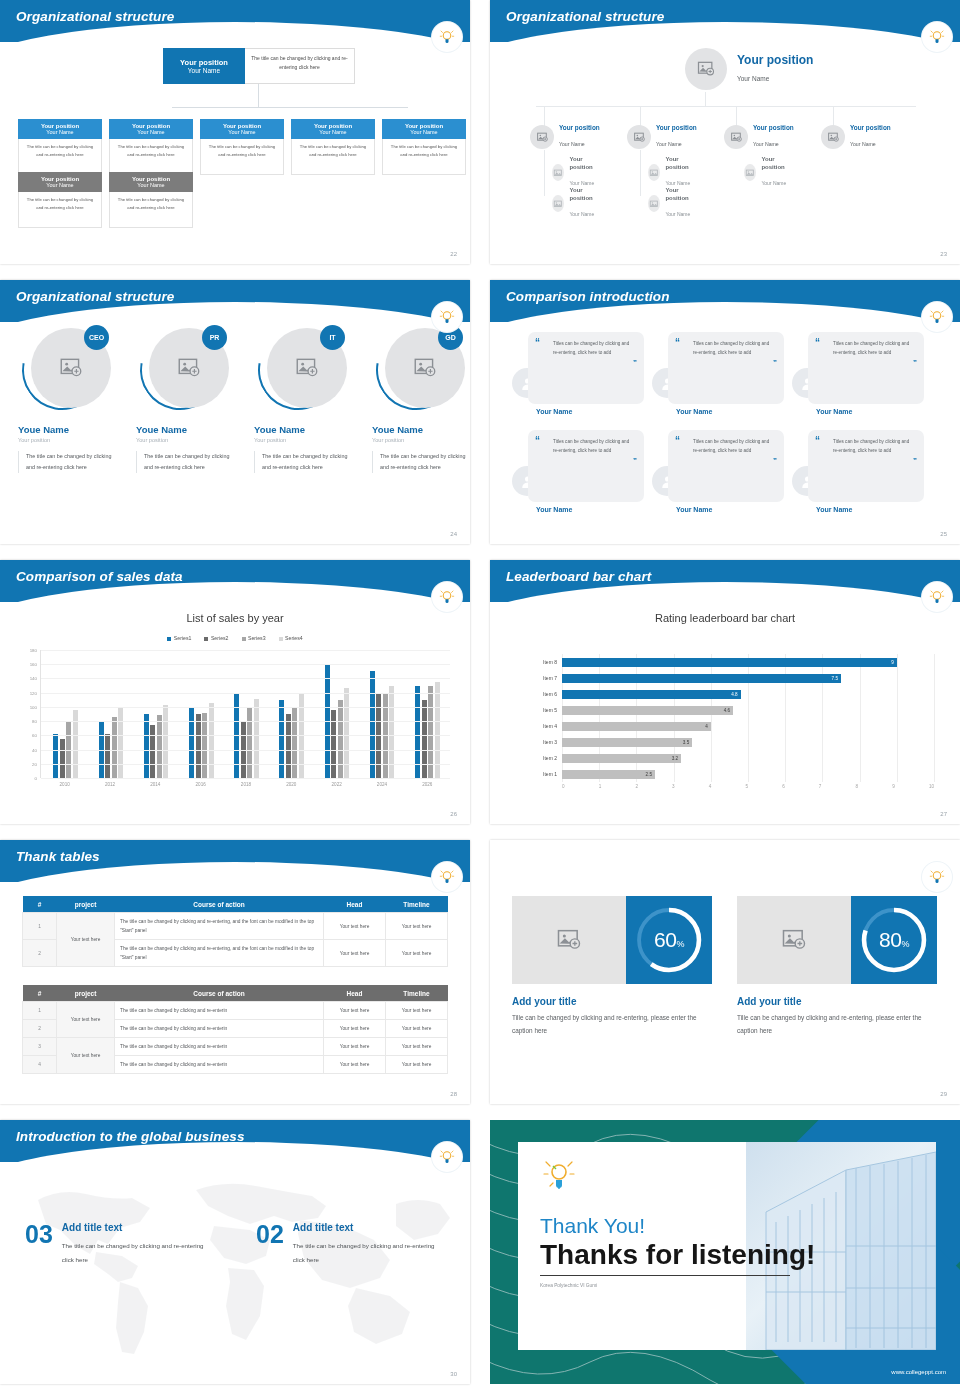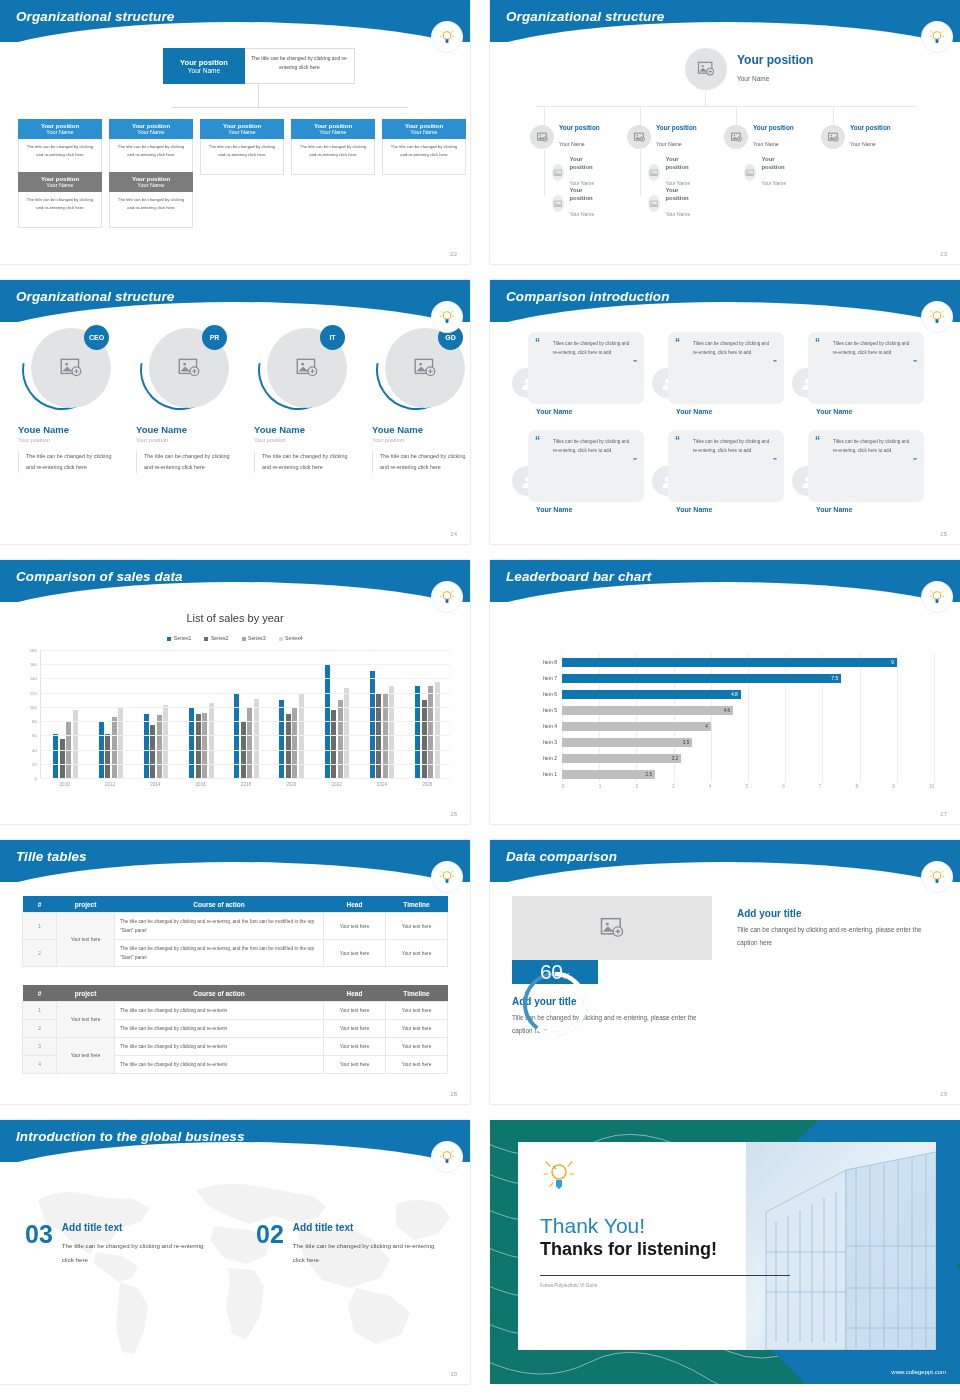--- a/index.html
+++ b/index.html
@@ -164,21 +164,21 @@
   .tbl.grey th{background:#6d6d6d;}
   .tbl td{font-size:4.8px; color:#56595c; border:1px solid #e8e8e8;
      padding:4px 5px; line-height:1.9;}
   .tbl td.c{text-align:center;}
   .tbl td.idx{text-align:center; background:#f6f6f6; color:#8b8e91;}
   .tbl td.prj{text-align:center; background:#f6f6f6;}
 
   
   .dc-wrap{position:absolute; left:22px; top:12px; display:flex; gap:25px;}
   .dc-card{width:200px;}
-  .dc-top{display:flex; height:88px;flex-direction:column;}
+  .dc-top{display:flex; height:88px;}
   .dc-img{flex:1; background:#e4e4e4; display:flex; align-items:center; justify-content:center;}
   .dc-pct{width:86px; background:#1175b2; position:relative;
      display:flex; align-items:center; justify-content:center;}
   .dc-num{color:#fff; font-size:21px; position:relative; z-index:2; letter-spacing:-.5px;}
   .dc-num i{font-size:9px; font-style:normal;}
   .dc-title{color:#1268a6; font-size:10px; font-weight:bold; margin-top:12px;}
   .dc-desc{font-size:6.4px; color:#5a5e62; line-height:2; margin-top:5px;}
 
   
   .map-bg{position:absolute; left:0; top:0; right:0; bottom:0; opacity:.5;}
@@ -192,21 +192,21 @@
   .ty-diag{position:absolute; right:-30px; top:-30px; width:200px;height:200px;
      background:#1175b2; transform:rotate(45deg);}
   .ty-diag2{position:absolute; right:-40px; bottom:-60px; width:190px;height:190px;
      background:#1175b2; transform:rotate(45deg);}
   .ty-inner{position:absolute; left:28px; top:22px; width:418px; height:208px;
      background:#fff; overflow:hidden;}
   .ty-photo{position:absolute; right:0; top:0; width:190px; height:100%;
      background:linear-gradient(135deg,#cfe0ee 0%,#e8f1f7 45%,#b9d3e8 100%);}
   .ty-logo{position:absolute; left:22px; top:14px; width:38px;height:38px;}
   .ty-h1{position:absolute; left:22px; top:72px; color:#1f86c7; font-size:21px;}
-  .ty-h2{position:absolute; left:22px; top:97px; color:#161616; font-size:18px; font-weight:bold;}
+  .ty-h2{position:absolute; left:22px; top:97px; color:#161616; font-size:28px; font-weight:bold;}
   .ty-rule{position:absolute; left:22px; top:133px; width:250px; height:1px; background:#3a3a3a;}
   .ty-sub{position:absolute; left:22px; top:141px; font-size:4.8px; color:#8d9297;}
   .ty-url{position:absolute; right:14px; bottom:9px; color:#fff; font-size:6px; z-index:5;}
   .topo{position:absolute; inset:0; opacity:.55;}
 </style>
 </head>
 <body>
 
 <div class="grid">
 
@@ -742,20 +742,21 @@
       <div class="hdr-title">Leaderboard bar chart</div>
     </div>
     <div class="bulb">
       <svg width="18" height="18" viewBox="0 0 24 24">
           <circle cx="12" cy="10" r="5" fill="none" stroke="#f0ad2e" stroke-width="1.4"></circle>
           <path d="M10 15 h4 v3 a2 2 0 0 1-4 0z" fill="#1175b2"></path>
           <path d="M4 4 l2 2 M20 4 l-2 2 M3 11 h2 M19 11 h2" stroke="#f0ad2e" stroke-width="1" stroke-linecap="round"></path>
         </svg>
     </div>
     <div class="body">
+      <div class="chart-title">Rating leaderboard bar chart</div>
       <div class="lb-plot" id="lb-plot">
           <div class="lb-grid" style="left: 0%;"></div>
           <div class="lb-grid" style="left: 10%;"></div>
           <div class="lb-grid" style="left: 20%;"></div>
           <div class="lb-grid" style="left: 30%;"></div>
           <div class="lb-grid" style="left: 40%;"></div>
           <div class="lb-grid" style="left: 50%;"></div>
           <div class="lb-grid" style="left: 60%;"></div>
           <div class="lb-grid" style="left: 70%;"></div>
           <div class="lb-grid" style="left: 80%;"></div>
@@ -806,21 +807,21 @@
           <div>8</div>
           <div>9</div>
           <div>10</div>
         </div>
     </div>
     <div class="pgnum">27</div>
   </div>
 
   <div class="slide">
     <div class="hdr">
-      <div class="hdr-title">Tille tables</div>
+      <div class="hdr-title">Thank tables</div>
     </div>
     <div class="bulb">
       <svg width="18" height="18" viewBox="0 0 24 24">
           <circle cx="12" cy="10" r="5" fill="none" stroke="#f0ad2e" stroke-width="1.4"></circle>
           <path d="M10 15 h4 v3 a2 2 0 0 1-4 0z" fill="#1175b2"></path>
           <path d="M4 4 l2 2 M20 4 l-2 2 M3 11 h2 M19 11 h2" stroke="#f0ad2e" stroke-width="1" stroke-linecap="round"></path>
         </svg>
     </div>
     <div class="body">
       <table class="tbl blue" style="top:12px;">
@@ -901,23 +902,20 @@
             <td class="c">Your text here</td>
             <td class="c">Your text here</td>
           </tr>
         </tbody>
       </table>
     </div>
     <div class="pgnum">28</div>
   </div>
 
   <div class="slide">
-    <div class="hdr">
-      <div class="hdr-title">Data comparison</div>
-    </div>
     <div class="bulb">
       <svg width="18" height="18" viewBox="0 0 24 24">
           <circle cx="12" cy="10" r="5" fill="none" stroke="#f0ad2e" stroke-width="1.4"></circle>
           <path d="M10 15 h4 v3 a2 2 0 0 1-4 0z" fill="#1175b2"></path>
           <path d="M4 4 l2 2 M20 4 l-2 2 M3 11 h2 M19 11 h2" stroke="#f0ad2e" stroke-width="1" stroke-linecap="round"></path>
         </svg>
     </div>
     <div class="body">
       <div class="dc-wrap">
         <div class="dc-card">
@@ -937,20 +935,38 @@
                 <circle id="donut-0" cx="21" cy="21" r="17" fill="none" stroke="#ffffff" stroke-width="2.6" stroke-dasharray="64.09 42.73" transform="rotate(-90 21 21)" stroke-linecap="butt"></circle>
               </svg>
               <div class="dc-num"><span>60</span><i>%</i></div>
             </div>
           </div>
           <div class="dc-title">Add your title</div>
           <div class="dc-desc">Tille can be changed by clicking and re-entering, please enter the caption here</div>
         </div>
 
         <div class="dc-card">
+          <div class="dc-top">
+            <div class="dc-img">
+                <svg width="28" height="28" viewBox="0 0 24 24">
+                  <rect x="3" y="4" width="16" height="13" fill="none" stroke="#8c9095" stroke-width="1.3"></rect>
+                  <circle cx="8" cy="8.5" r="1.3" fill="#8c9095"></circle>
+                  <path d="M4 15 l4.5-4.5 3.5 3.5 2.5-2.5 4 4z" fill="#8c9095"></path>
+                  <circle cx="17" cy="15" r="4" fill="#e4e4e4" stroke="#8c9095" stroke-width="1.2"></circle>
+                  <path d="M17 13v4M15 15h4" stroke="#8c9095" stroke-width="1.1"></path>
+                </svg>
+              </div>
+            <div class="dc-pct">
+              <svg width="74" height="74" viewBox="0 0 42 42" style="position:absolute;left:6px;top:7px;">
+                <circle cx="21" cy="21" r="17" fill="none" stroke="#3d93c9" stroke-width="2.2"></circle>
+                <circle id="donut-1" cx="21" cy="21" r="17" fill="none" stroke="#ffffff" stroke-width="2.6" stroke-dasharray="85.45 21.36" transform="rotate(-90 21 21)" stroke-linecap="butt"></circle>
+              </svg>
+              <div class="dc-num"><span>80</span><i>%</i></div>
+            </div>
+          </div>
           <div class="dc-title">Add your title</div>
           <div class="dc-desc">Tille can be changed by clicking and re-entering, please enter the caption here</div>
         </div>
       </div>
     </div>
     <div class="pgnum">29</div>
   </div>
 
   <div class="slide">
     <div class="hdr">

